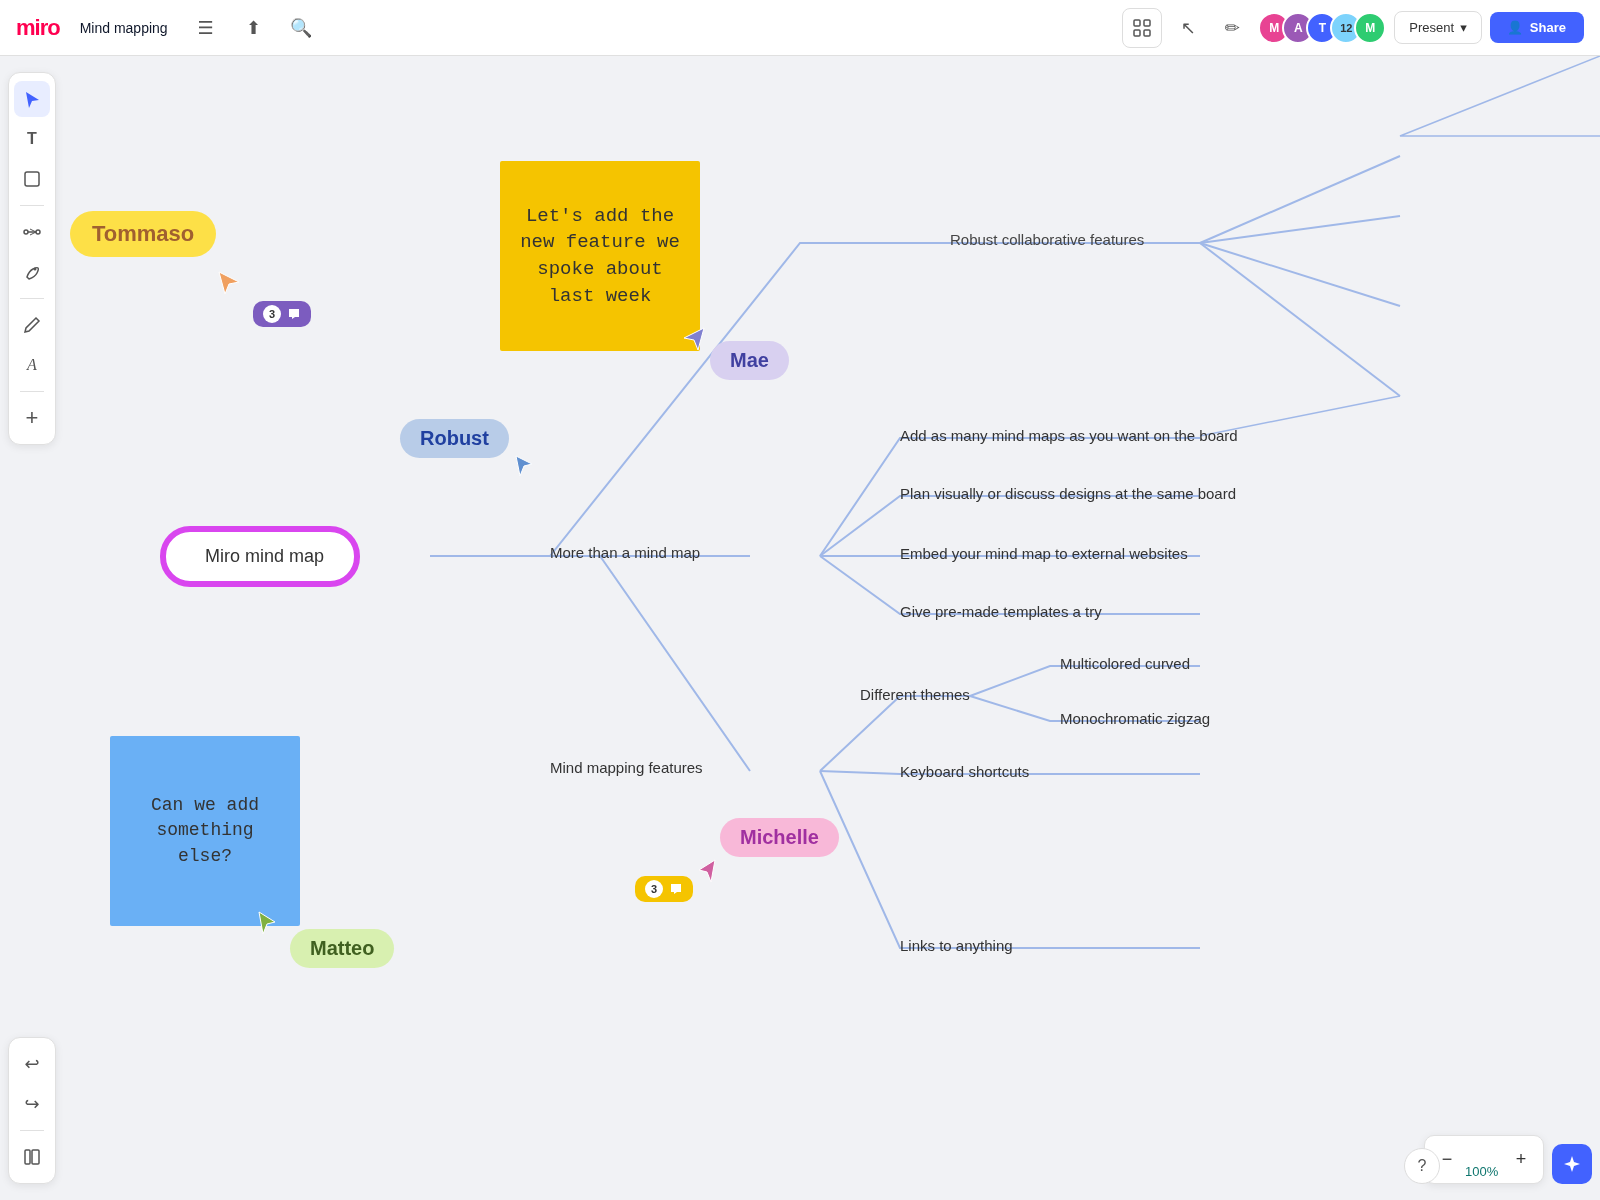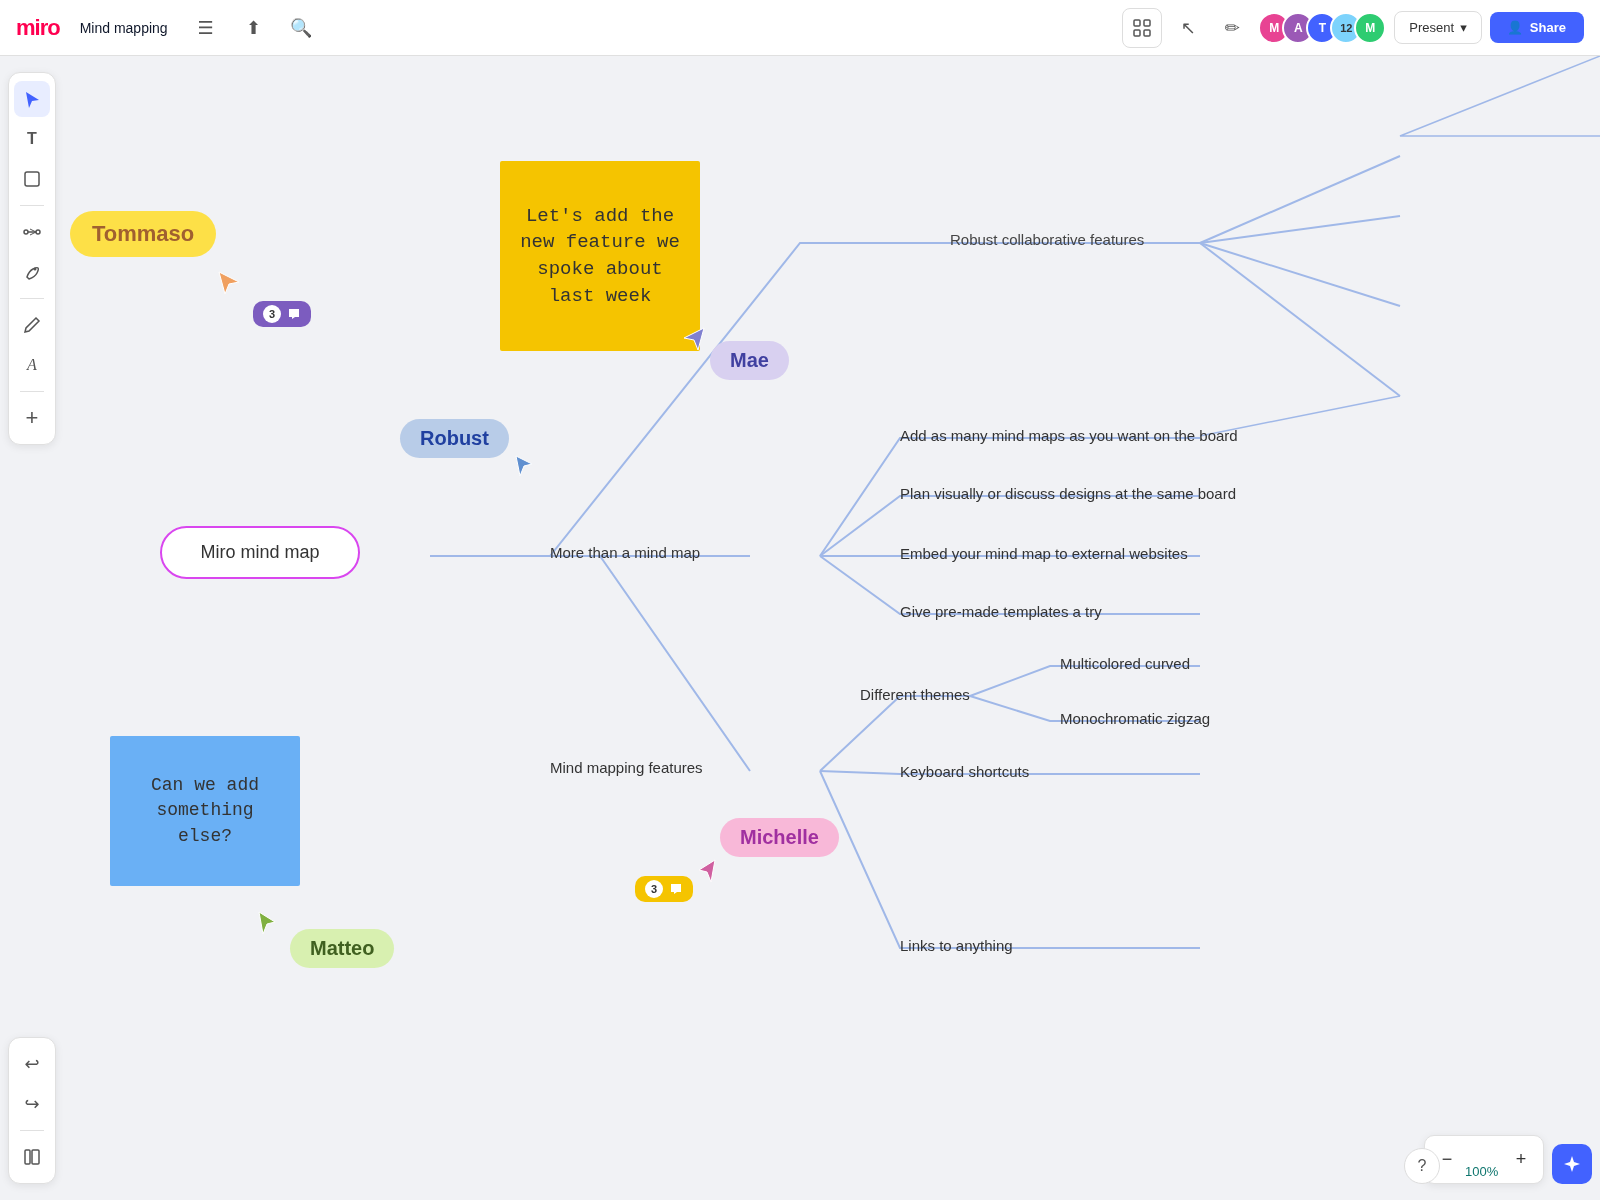--- a/index.html
+++ b/index.html
@@ -256,30 +256,30 @@
       font-size: 20px;
       font-weight: 600;
       display: flex;
       align-items: center;
       gap: 8px;
     }
 
     
     .mind-node {
       position: absolute;
-      border: 2px solid #d946ef;
+      border: 6px solid #d946ef;
       border-radius: 30px;
       padding: 10px 24px;
       font-size: 16px;
       color: #333;
       background: #fff;
       white-space: nowrap;
       display: flex;
       align-items: center;
-      justify-content: center;
+      justify-content: flex-end;
     }
     .mind-node.center {
       border-radius: 30px;
       font-size: 18px;
       padding: 14px 30px;
     }
 
     
     #mind-map-svg {
       position: absolute;
@@ -481,21 +481,21 @@
     <span>Keyboard shortcuts</span>
   </div>
   <div class="canvas-text" style="left:900px; top:881px;">
     <span>Links to anything</span>
   </div>
 
   <div class="sticky-note" style="left:500px; top:105px; width:200px; height:190px; background:#f5c400; color:#333; font-size:19px;">
     <span>Let's add the new feature we spoke about last week</span>
   </div>
 
-  <div class="sticky-note" style="left:110px; top:680px; width:190px; height:150px; background:#6ab0f5; color:#333; font-size:18px;">
+  <div class="sticky-note" style="left:110px; top:680px; width:190px; height:190px; background:#6ab0f5; color:#333; font-size:18px;">
     <span>Can we add something else?</span>
   </div>
 
   <div class="user-label" style="left:70px; top:155px; background:#fde047; color:#a06030; border-radius:30px; padding:10px 22px; font-size:22px; font-weight:700;">
     <span>Tommaso</span>
   </div>
 
   <div style="position:absolute; left:215px; top:212px;">
     <svg width="28" height="28" viewBox="0 0 28 28">
       <path d="M4 4L24 14L14 16L10 26z" fill="#f0a060" stroke="#fff" stroke-width="1"></path>

